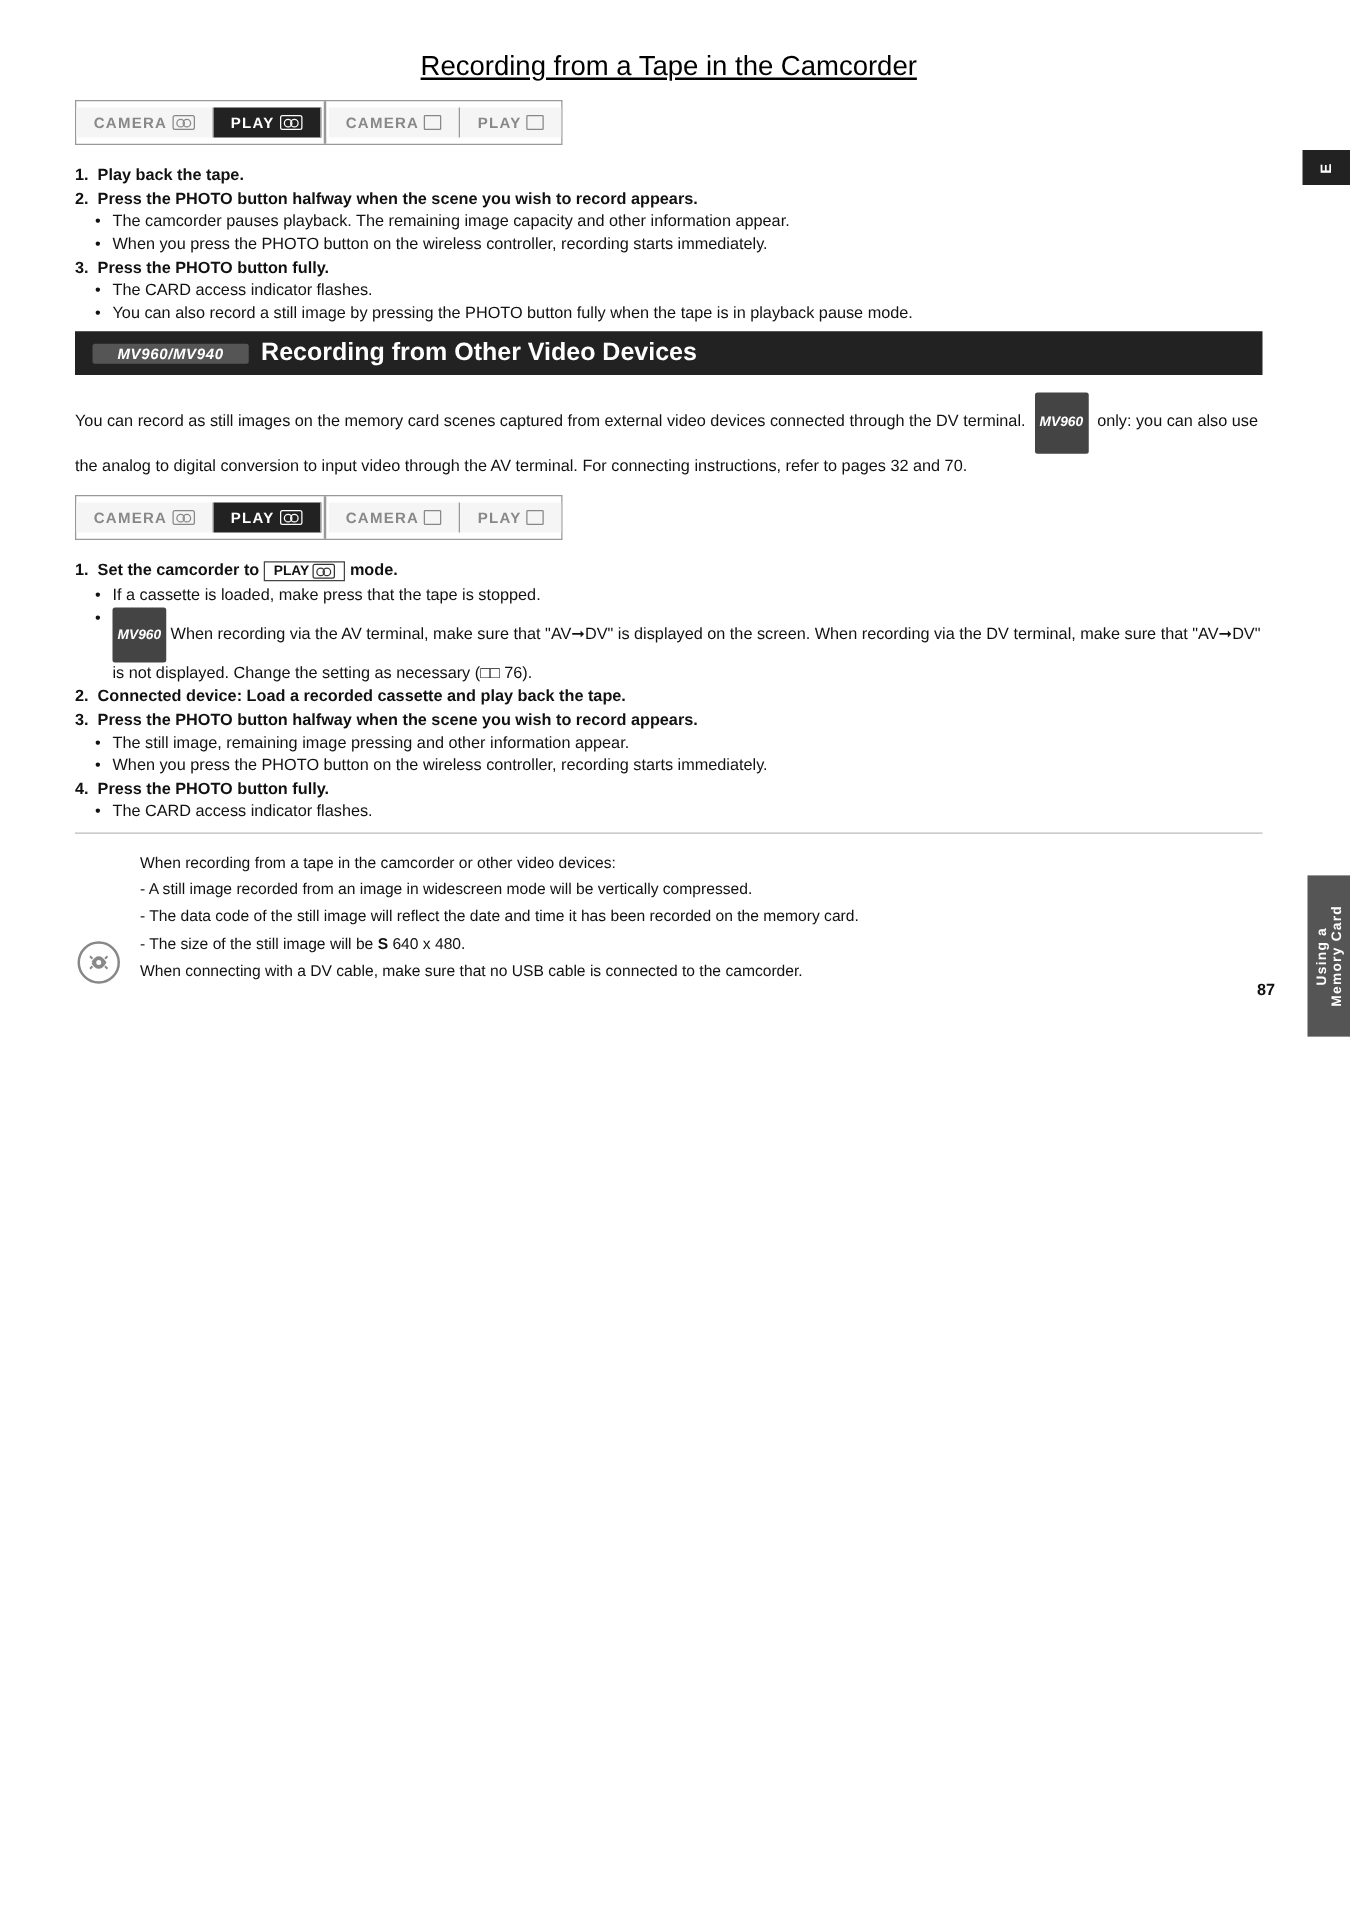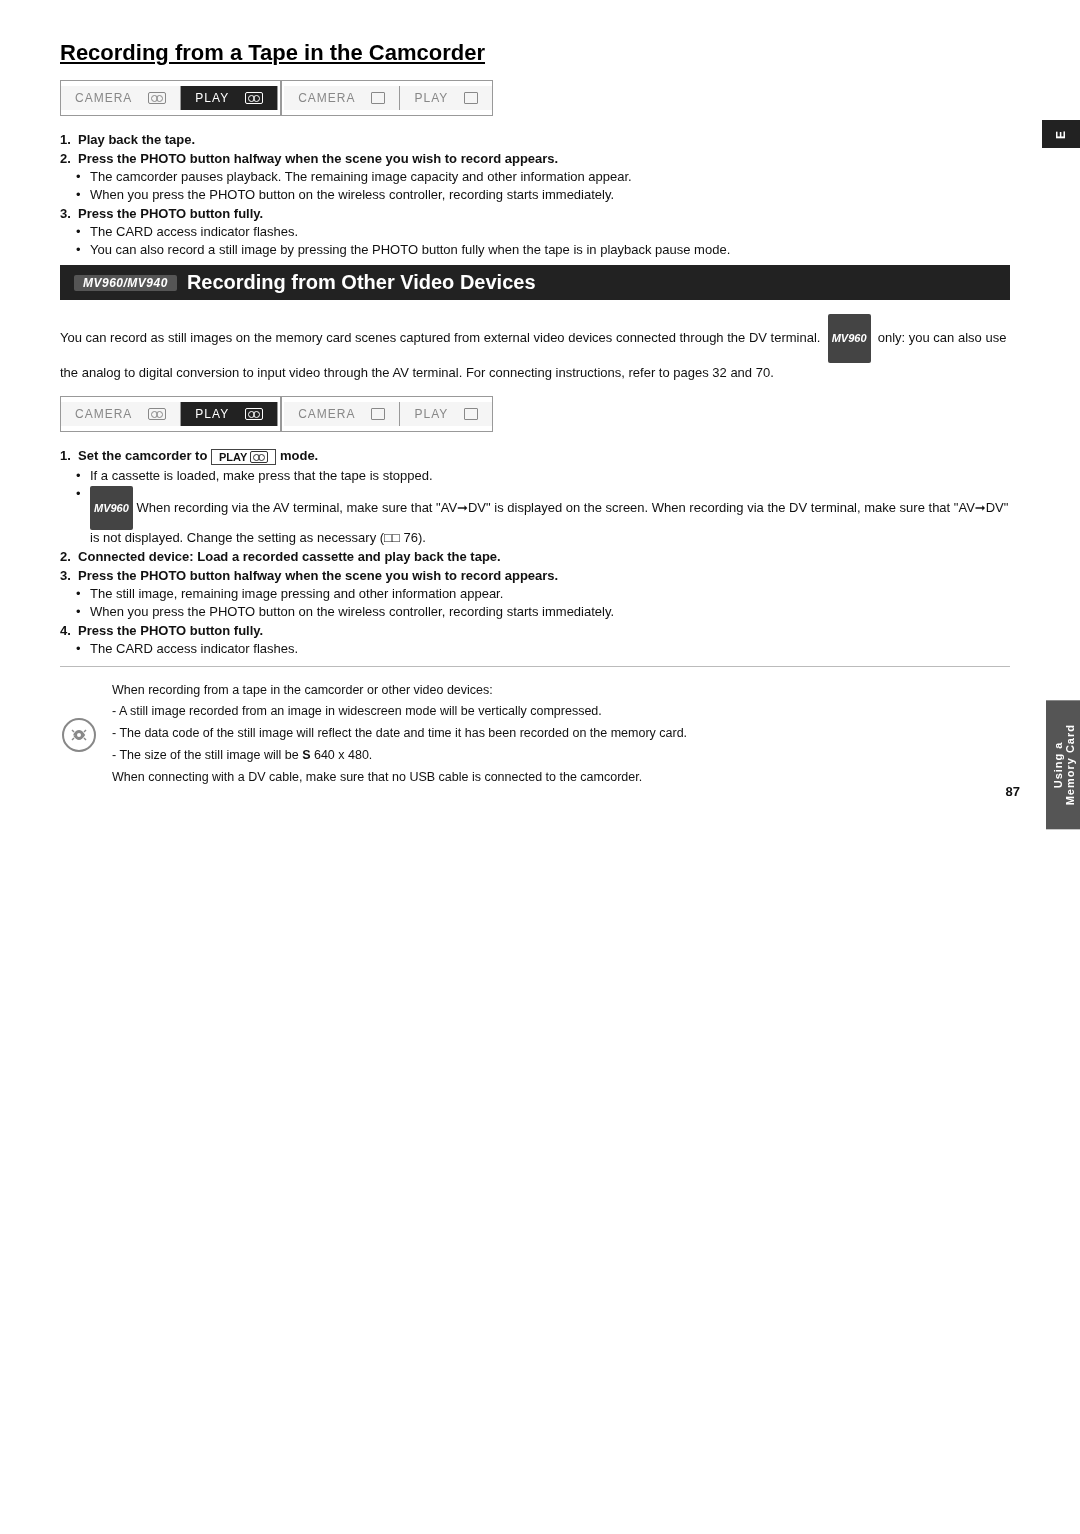--- a/index.html
+++ b/index.html
@@ -31,43 +31,44 @@
       letter-spacing: 1px;
       writing-mode: vertical-rl;
       transform: rotate(180deg);
       height: 28px;
       display: flex;
       align-items: center;
       justify-content: center;
     }
     .section-title {
       font-size: 22px;
-      font-weight: bold;
+      font-weight: normal;
       text-decoration: underline;
       margin-bottom: 14px;
       color: #000;
+      text-align: center;
     }
     .mode-bar {
       display: flex;
       align-items: center;
       gap: 0;
       margin-bottom: 16px;
       border: 1px solid #999;
       width: fit-content;
       background: #fff;
     }
     .mode-cell {
       border-right: 1px solid #999;
       padding: 5px 14px;
       font-size: 12px;
-      font-weight: normal;
+      font-weight: bold;
       color: #888;
       display: flex;
       align-items: center;
-      gap: 16px;
+      gap: 4px;
       letter-spacing: 1px;
       text-transform: uppercase;
       background: #f5f5f5;
     }
     .mode-cell.active {
       background: #222;
       color: #fff;
     }
     .mode-cell:last-child {
       border-right: none;
@@ -146,21 +147,21 @@
       font-weight: bold;
       gap: 10px;
     }
     .mv-badge {
       display: inline-block;
       background: #555;
       color: #fff;
       font-size: 12px;
       font-weight: bold;
       font-style: italic;
-      padding: 1px 9px;
+      padding: 1px 20px;
       border-radius: 2px;
       letter-spacing: 0.5px;
     }
     .mv-badge-inline {
       display: inline-block;
       background: #444;
       color: #fff;
       font-size: 11px;
       font-weight: bold;
       font-style: italic;
@@ -179,21 +180,21 @@
       padding: 1px 7px;
       font-size: 11px;
       font-weight: bold;
       background: #fff;
       gap: 3px;
       vertical-align: middle;
     }
     .note-box {
       display: flex;
       gap: 14px;
-      align-items: center;
+      align-items: flex-end;
       border-top: 1px solid #bbb;
       padding-top: 14px;
       margin-top: 10px;
     }
     .note-icon {
       width: 38px;
       height: 38px;
       flex-shrink: 0;
       display: flex;
       align-items: center;

